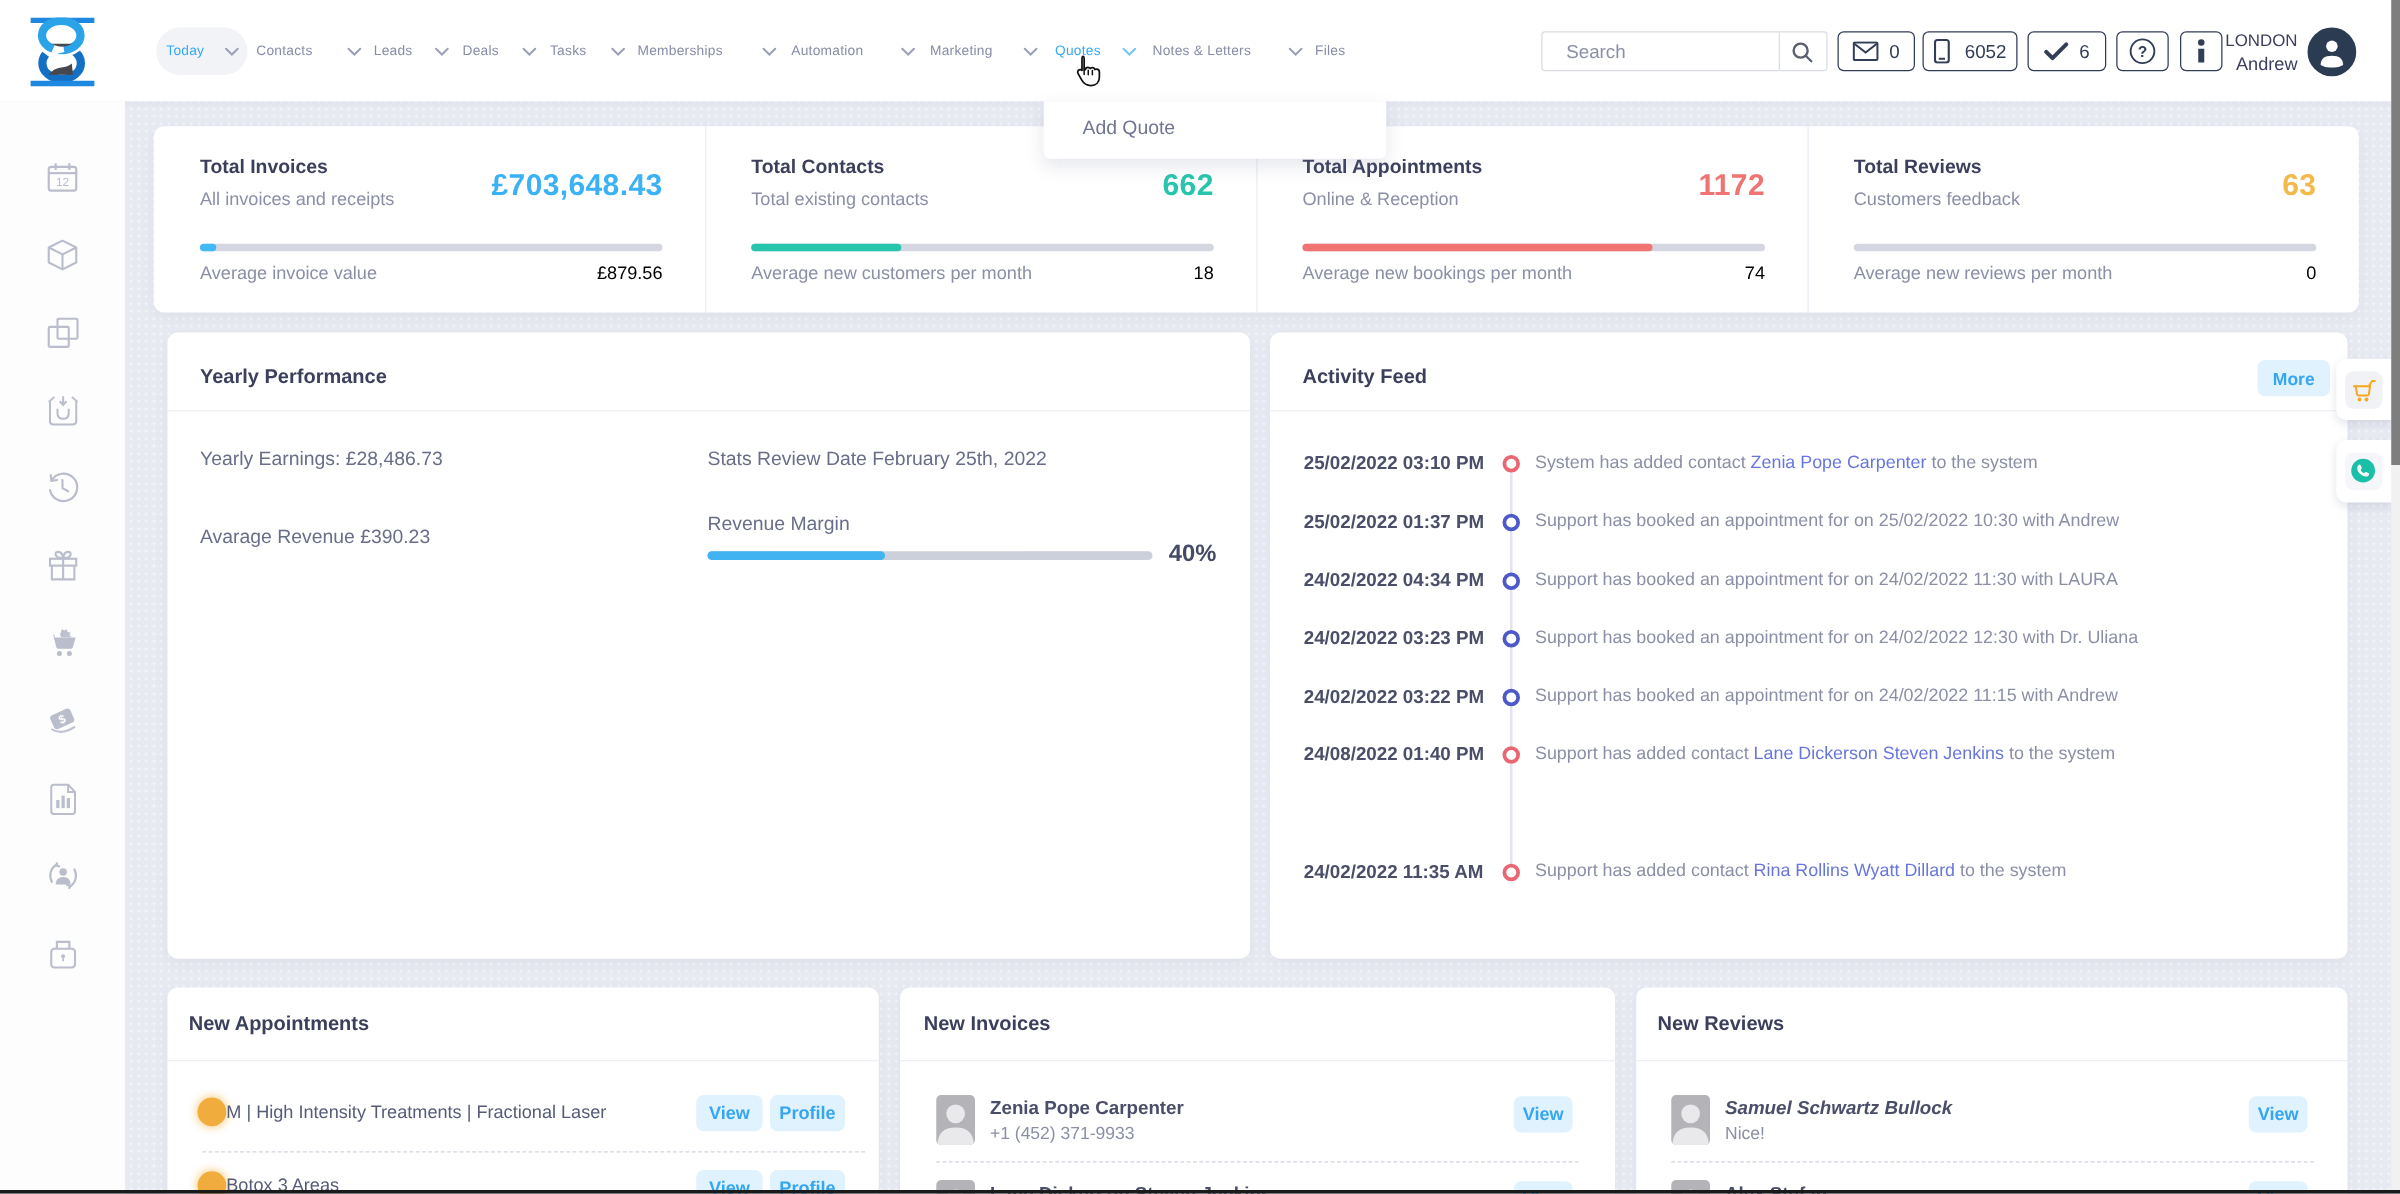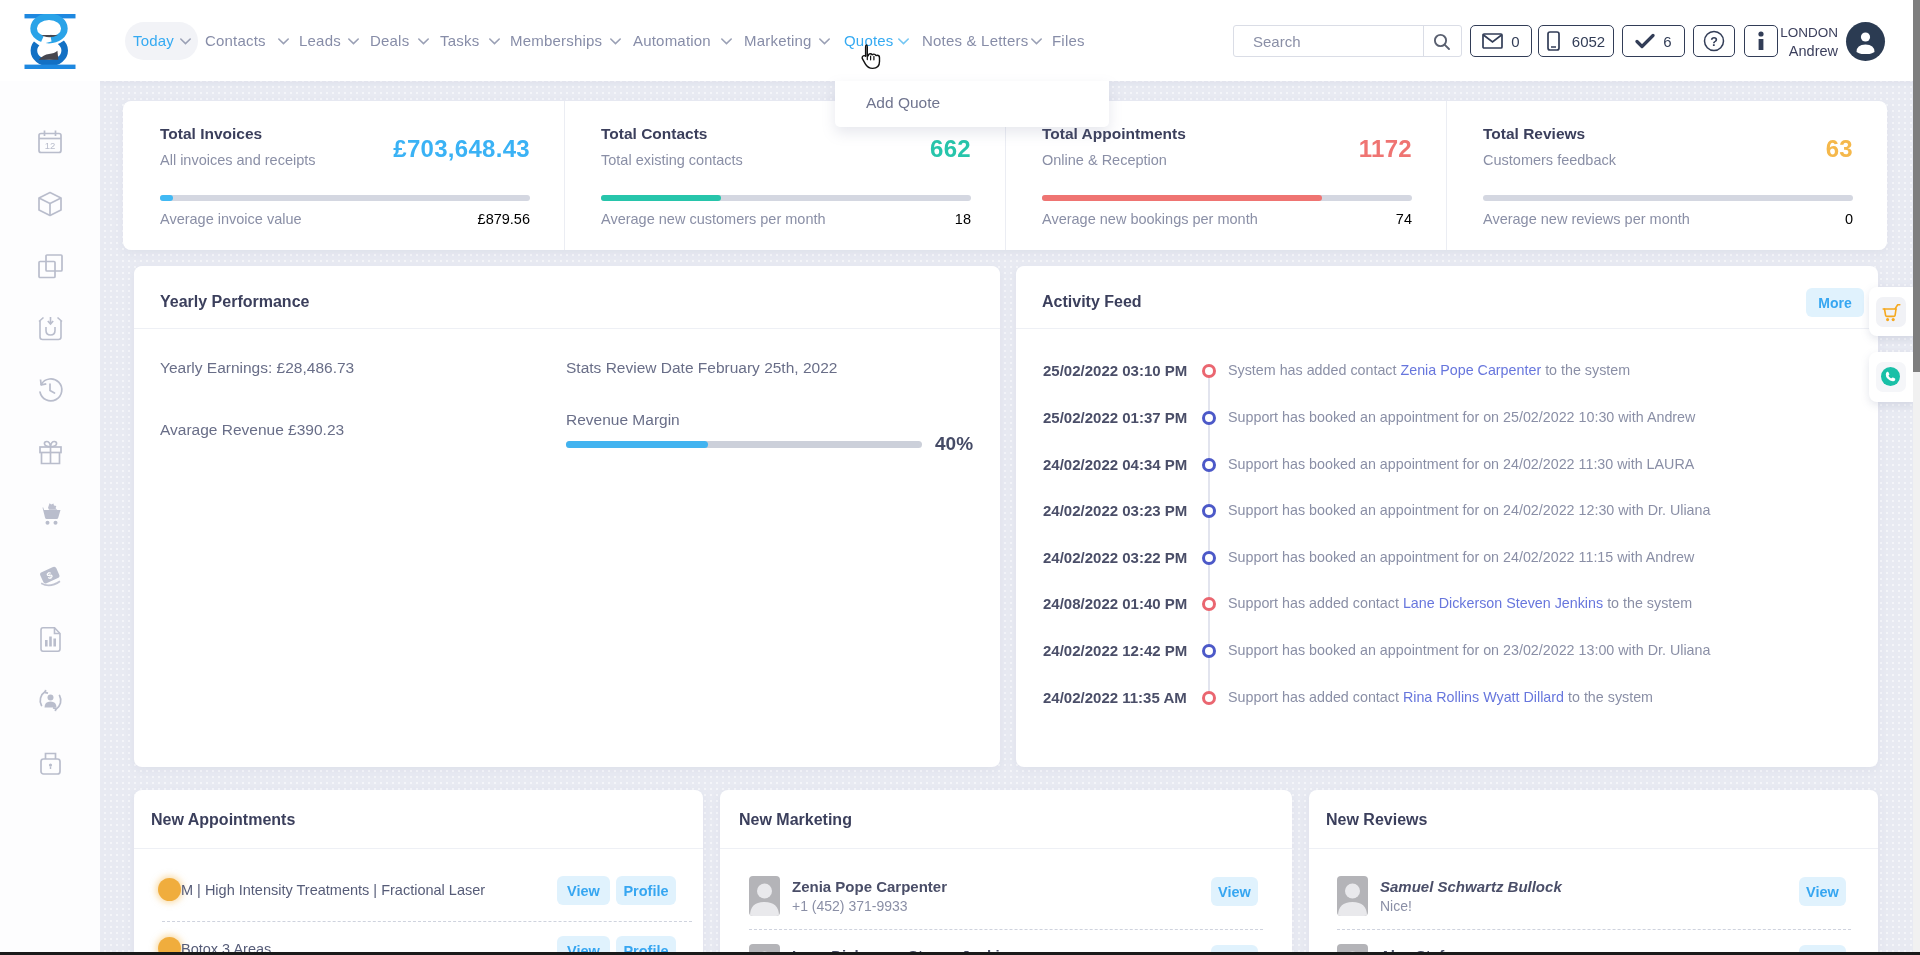--- a/index.html
+++ b/index.html
@@ -2,21 +2,21 @@
 <html><head>
 <meta charset="utf-8">
 <style>
 * { margin:0; padding:0; box-sizing:border-box; }
 html,body { width:1920px; height:955px; overflow:hidden; }
 body { font-family:"Liberation Sans", sans-serif; background-color:#e8eaf2; background-image:radial-gradient(circle, rgba(255,255,255,0.5) 1px, rgba(255,255,255,0) 1.3px); background-size:6px 6px; position:relative; }
 .abs { position:absolute; }
 
 #navbar { position:absolute; left:0; top:0; width:1920px; height:81px; background:#fff; box-shadow:0 2px 6px rgba(120,130,160,0.08); }
 #sidebar { position:absolute; left:0; top:81px; width:100px; height:874px; background:#fdfdfe; }
-.navitem { position:absolute; top:0; height:81px; display:flex; align-items:center; font-size:15px; font-weight:500; color:#878da8; letter-spacing:0.2px; }
+.navitem { position:absolute; top:0; height:81px; display:flex; align-items:center; font-size:11px; font-weight:500; color:#878da8; letter-spacing:0.2px; }
 .chev { position:absolute; top:37px; }
 #todaypill { position:absolute; left:125px; top:22px; width:73px; height:38px; background:#f2f3f7; border-radius:19px; }
 .navblue { color:#35aaf2 !important; }
 
 .badgebox { position:absolute; top:25px; height:32px; border:1px solid #323d57; border-radius:5px; display:flex; align-items:center; justify-content:center; gap:8px; color:#323d57; font-size:15px; font-weight:500; background:#fff; }
 
 #statrow { position:absolute; left:123px; top:101px; width:1764px; height:149px; background:#fff; border-radius:8px; box-shadow:0 3px 10px rgba(140,150,180,0.10); }
 .statdiv { position:absolute; top:0; width:1px; height:149px; background:#ebedf3; }
 .stat-title { position:absolute; font-size:15.5px; font-weight:700; color:#3b3f5c; }
 .stat-sub { position:absolute; font-size:14.5px; color:#8a8fa6; }
@@ -316,25 +316,20 @@
   <div class="feedrow" style="top:283px;">
     <span class="fdate">24/02/2022 03:22 PM</span>
     <span class="fdot" style="left:186px;top:2px;border:3.2px solid #4c59c8;"></span>
     <span class="fmsg">Support has booked an appointment for on 24/02/2022 11:15 with Andrew</span>
   </div>
   <div class="feedrow" style="top:329px;">
     <span class="fdate">24/08/2022 01:40 PM</span>
     <span class="fdot" style="left:186px;top:2px;border:3.2px solid #ea6670;"></span>
     <span class="fmsg">Support has added contact <span class="flink">Lane Dickerson Steven Jenkins</span> to the system</span>
   </div>
-  <div class="feedrow" style="top:376px;">
-    <span class="fdate">24/02/2022 12:42 PM</span>
-    <span class="fdot" style="left:186px;top:2px;border:3.2px solid #4c59c8;"></span>
-    <span class="fmsg">Support has booked an appointment for on 23/02/2022 13:00 with Dr. Uliana</span>
-  </div>
   <div class="feedrow" style="top:423px;">
     <span class="fdate">24/02/2022 11:35 AM</span>
     <span class="fdot" style="left:186px;top:2px;border:3.2px solid #ea6670;"></span>
     <span class="fmsg">Support has added contact <span class="flink">Rina Rollins Wyatt Dillard</span> to the system</span>
   </div>
 </div>
 
 <div class="card" style="left:134px;top:790px;width:569px;height:165px;border-radius:8px 8px 0 0;">
   <div class="card-h2"></div>
   <div class="card-title" style="top:21px;left:17px;">New Appointments</div>
@@ -344,21 +339,21 @@
   <div class="btn-blue" style="left:482px;top:86px;width:60px;height:29px;font-size:14.5px;">Profile</div>
   <div class="dashline" style="left:28px;top:131px;width:530px;"></div>
   <div class="abs" style="left:24px;top:147px;width:23px;height:23px;border-radius:50%;background:#f0ad3d;box-shadow:0 0 6px 2px rgba(245,185,80,0.5);"></div>
   <div class="abs itemname" style="left:47px;top:151px;">Botox 3 Areas</div>
   <div class="btn-blue" style="left:423px;top:146px;width:53px;height:29px;font-size:14.5px;">View</div>
   <div class="btn-blue" style="left:482px;top:146px;width:60px;height:29px;font-size:14.5px;">Profile</div>
 </div>
 
 <div class="card" style="left:720px;top:790px;width:572px;height:165px;border-radius:8px 8px 0 0;">
   <div class="card-h2"></div>
-  <div class="card-title" style="top:21px;left:19px;">New Marketing</div>
+  <div class="card-title" style="top:21px;left:19px;">New Invoices</div>
   <div class="abs" style="left:29px;top:86px;width:31px;height:40px;border-radius:4px;background:#b4b4b8;overflow:hidden;">
     <svg width="31" height="40" viewBox="0 0 31 40">
         <circle cx="15.5" cy="15" r="7.5" fill="#e9e9ec"></circle>
         <path d="M1 40 Q1 26 15.5 26 Q30 26 30 40 Z" fill="#e9e9ec"></path>
       </svg>
   </div>
   <div class="abs cname" style="left:72px;top:88px;">Zenia Pope Carpenter</div>
   <div class="abs csub" style="left:72px;top:108px;">+1 (452) 371-9933</div>
   <div class="btn-blue" style="left:491px;top:87px;width:47px;height:29px;font-size:14.5px;">View</div>
   <div class="dashline" style="left:29px;top:139px;width:514px;"></div>

